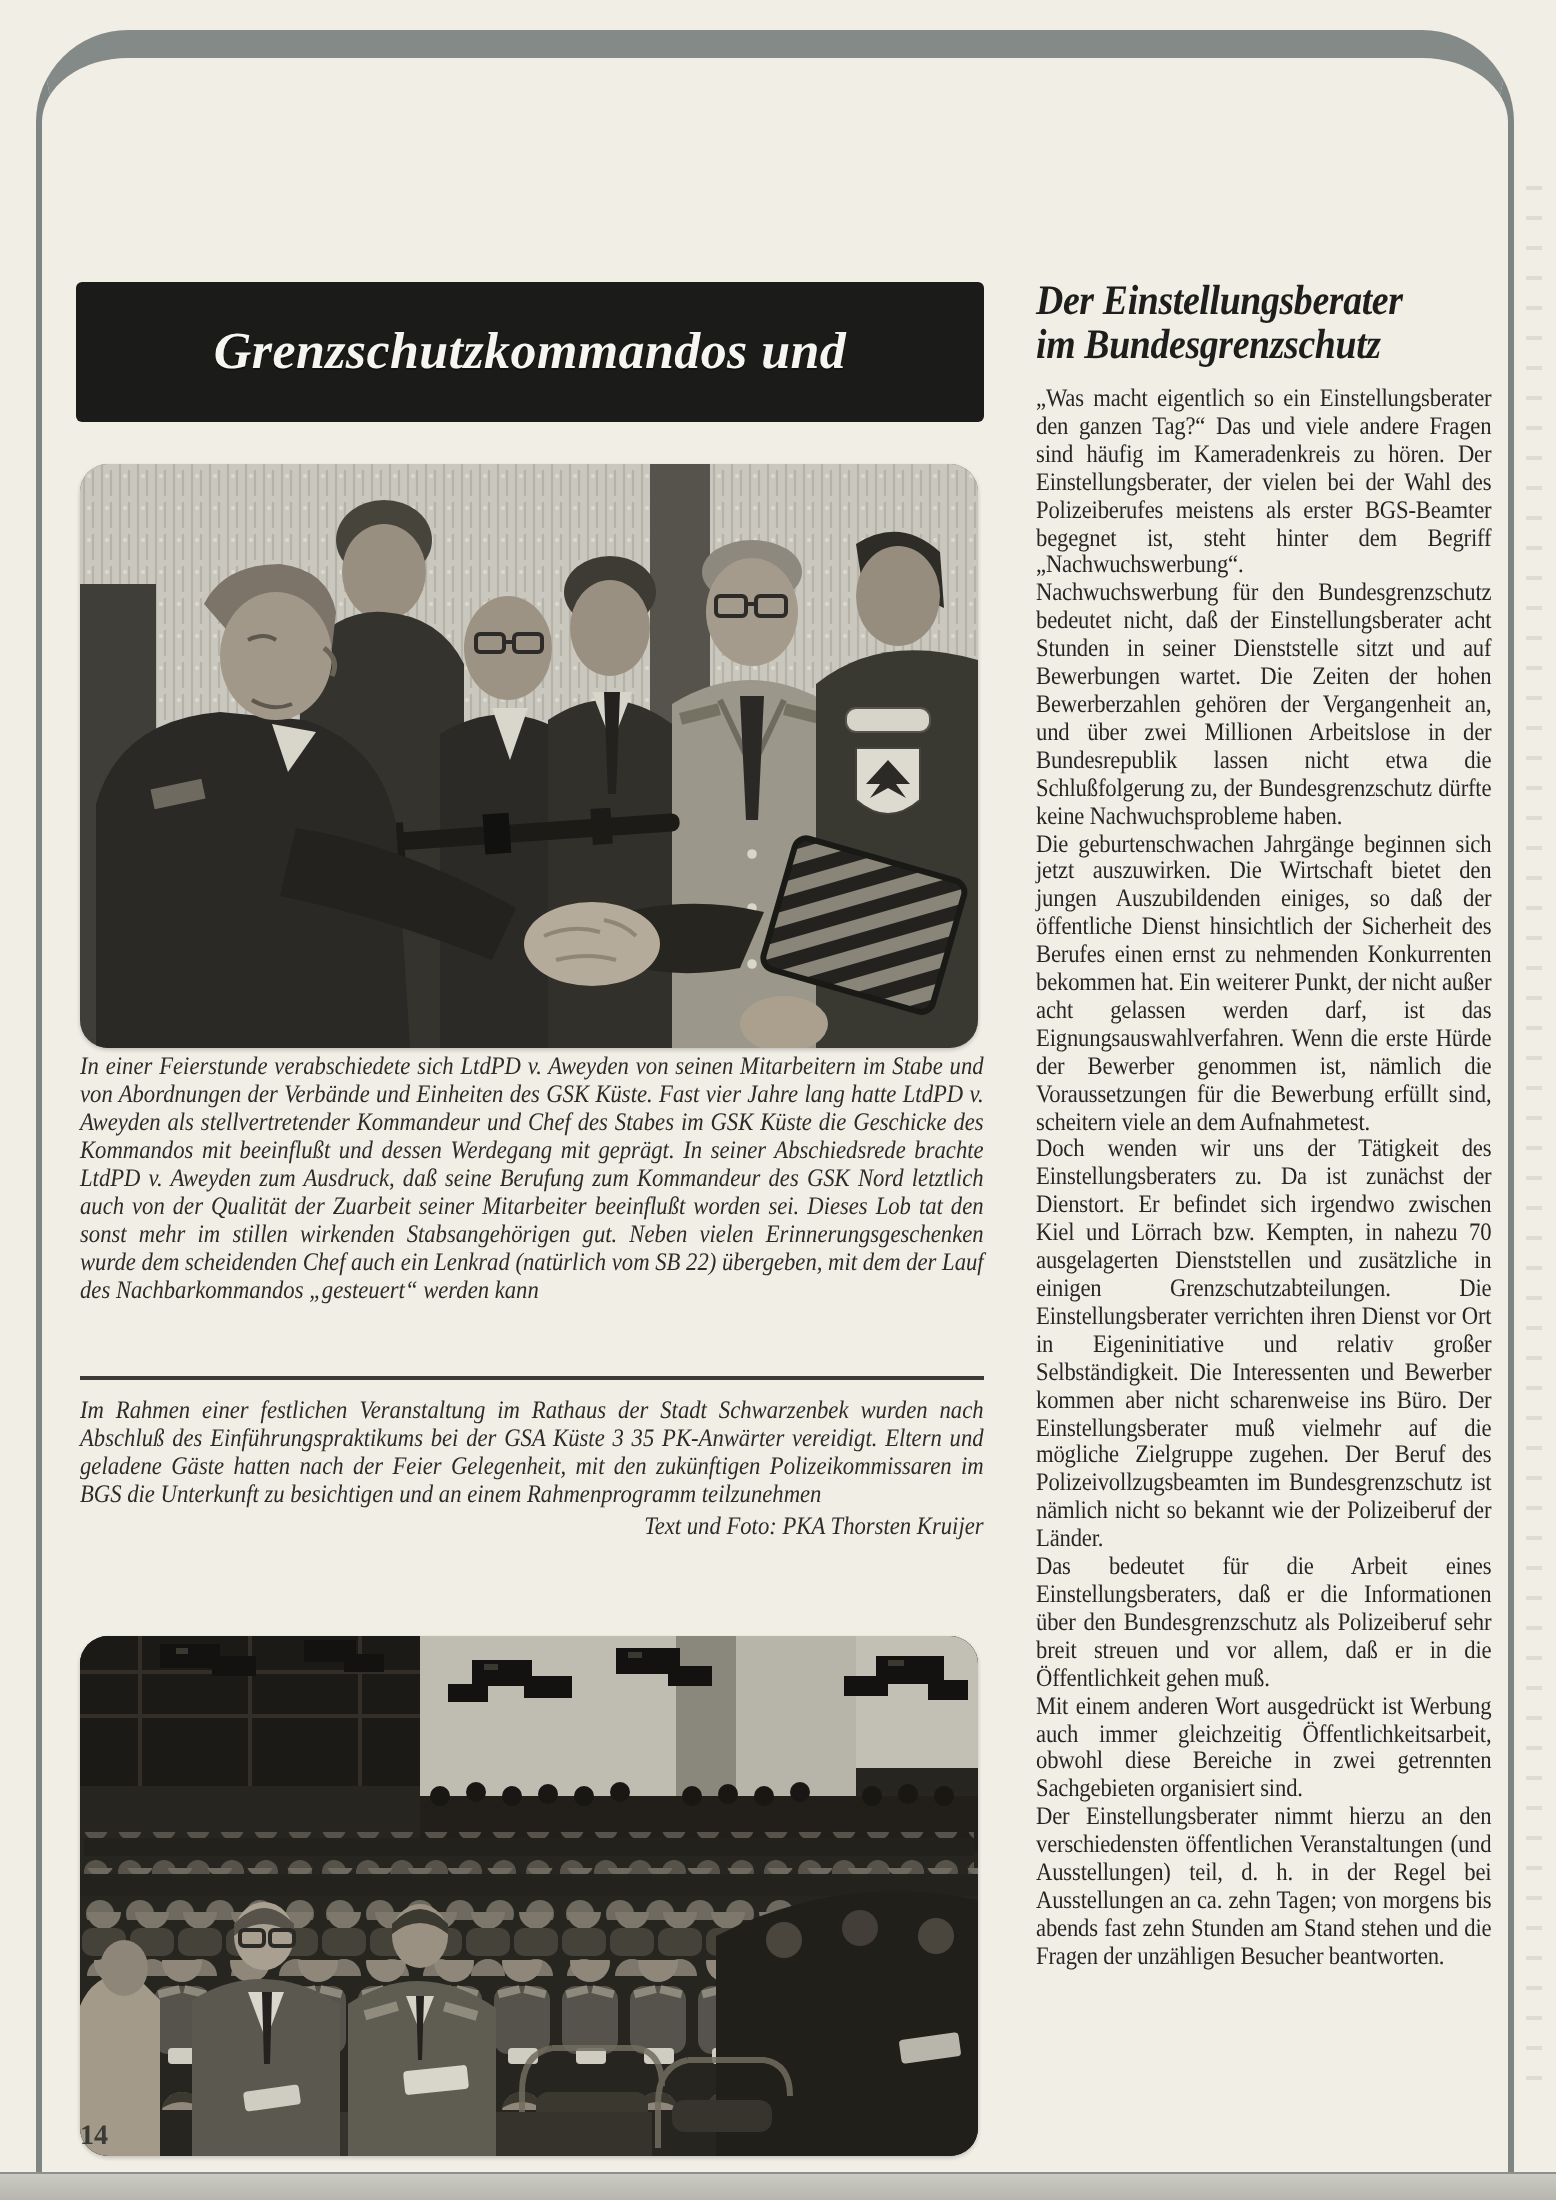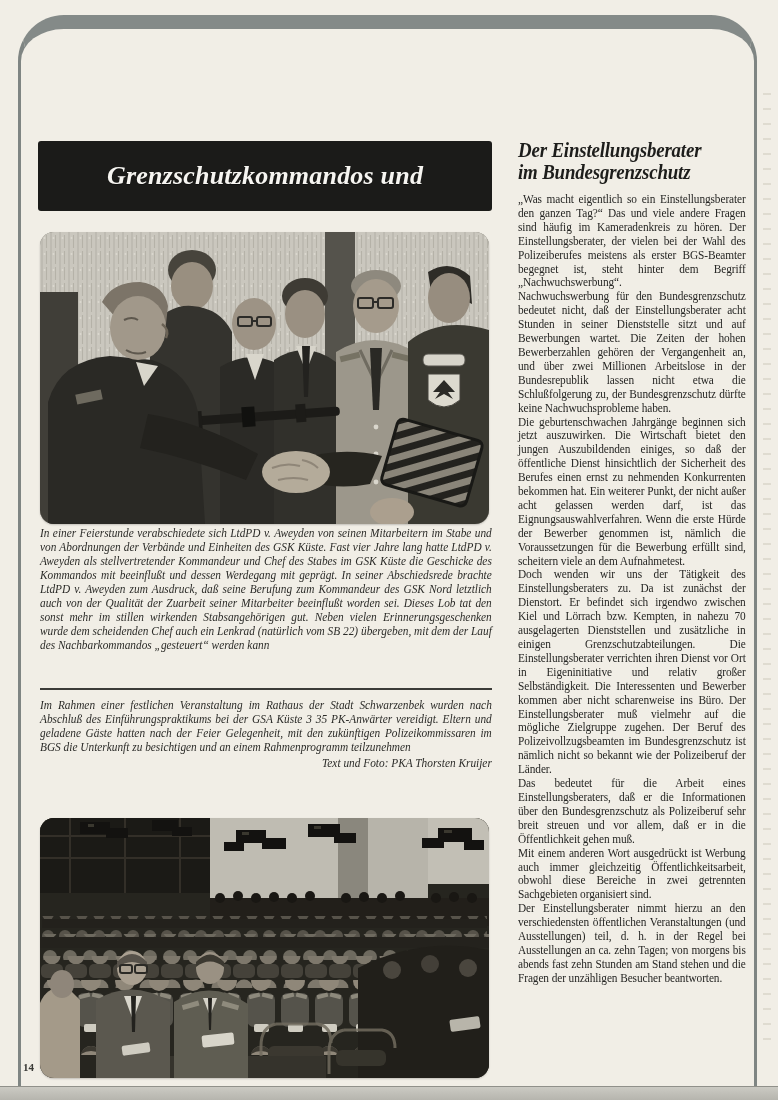--- a/index.html
+++ b/index.html
@@ -58,21 +58,21 @@
     font-size:21px;line-height:21.5px;font-weight:bold;font-style:italic;
     color:#1d1d1b;letter-spacing:-.2px;
   }
   .article-body{
     position:absolute;left:518px;top:193px;width:253px;
     font-size:12.6px;line-height:13.9px;text-align:justify;hyphens:auto;
     color:#262624;letter-spacing:-.1px;
   }
   .article-body p{margin:0;}
   .page-number{
-    position:absolute;left:23px;top:1061px;font-size:11px;font-weight:bold;color:#3a3a37;
+    position:absolute;left:40px;top:1061px;font-size:14px;font-weight:bold;color:#3a3a37;
   }
 </style>
 </head>
 <body>
 
 <div class="canvas">
 
   <div class="frame"></div>
   <div class="margin-marks"></div>
 

